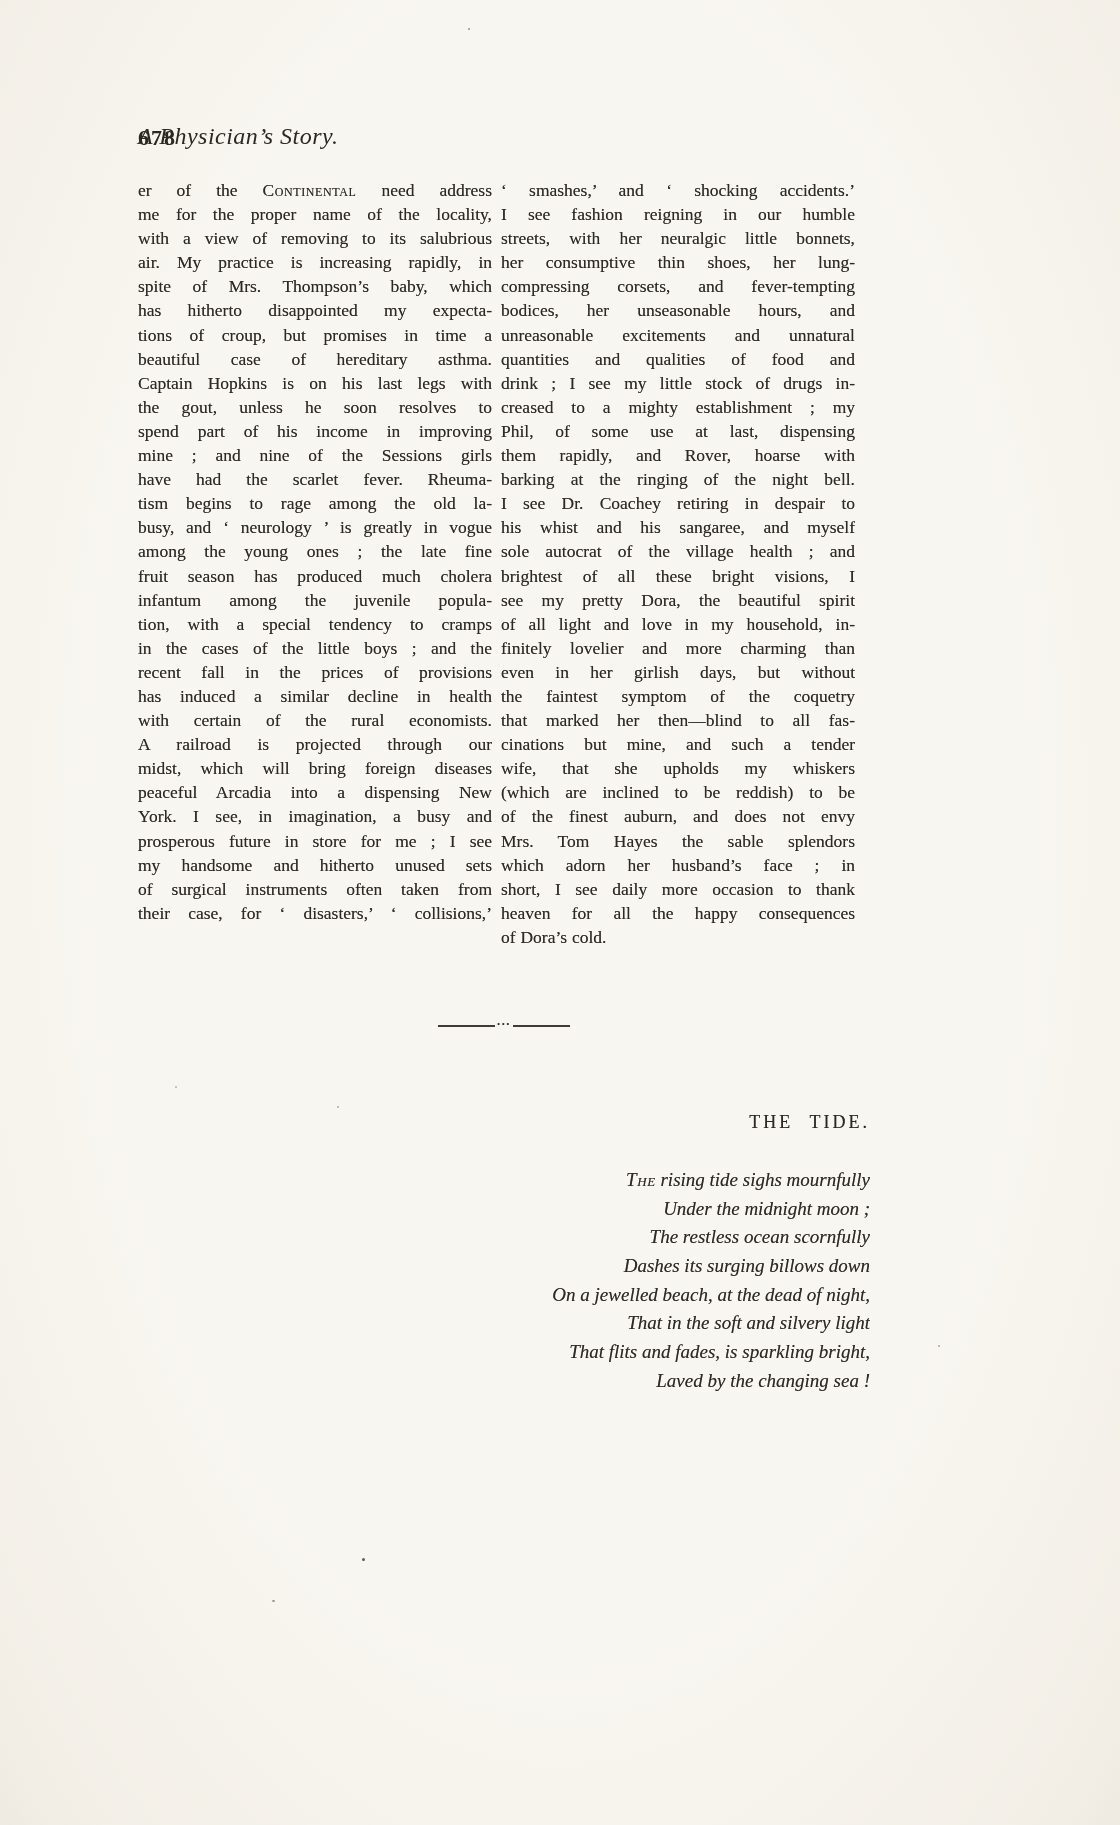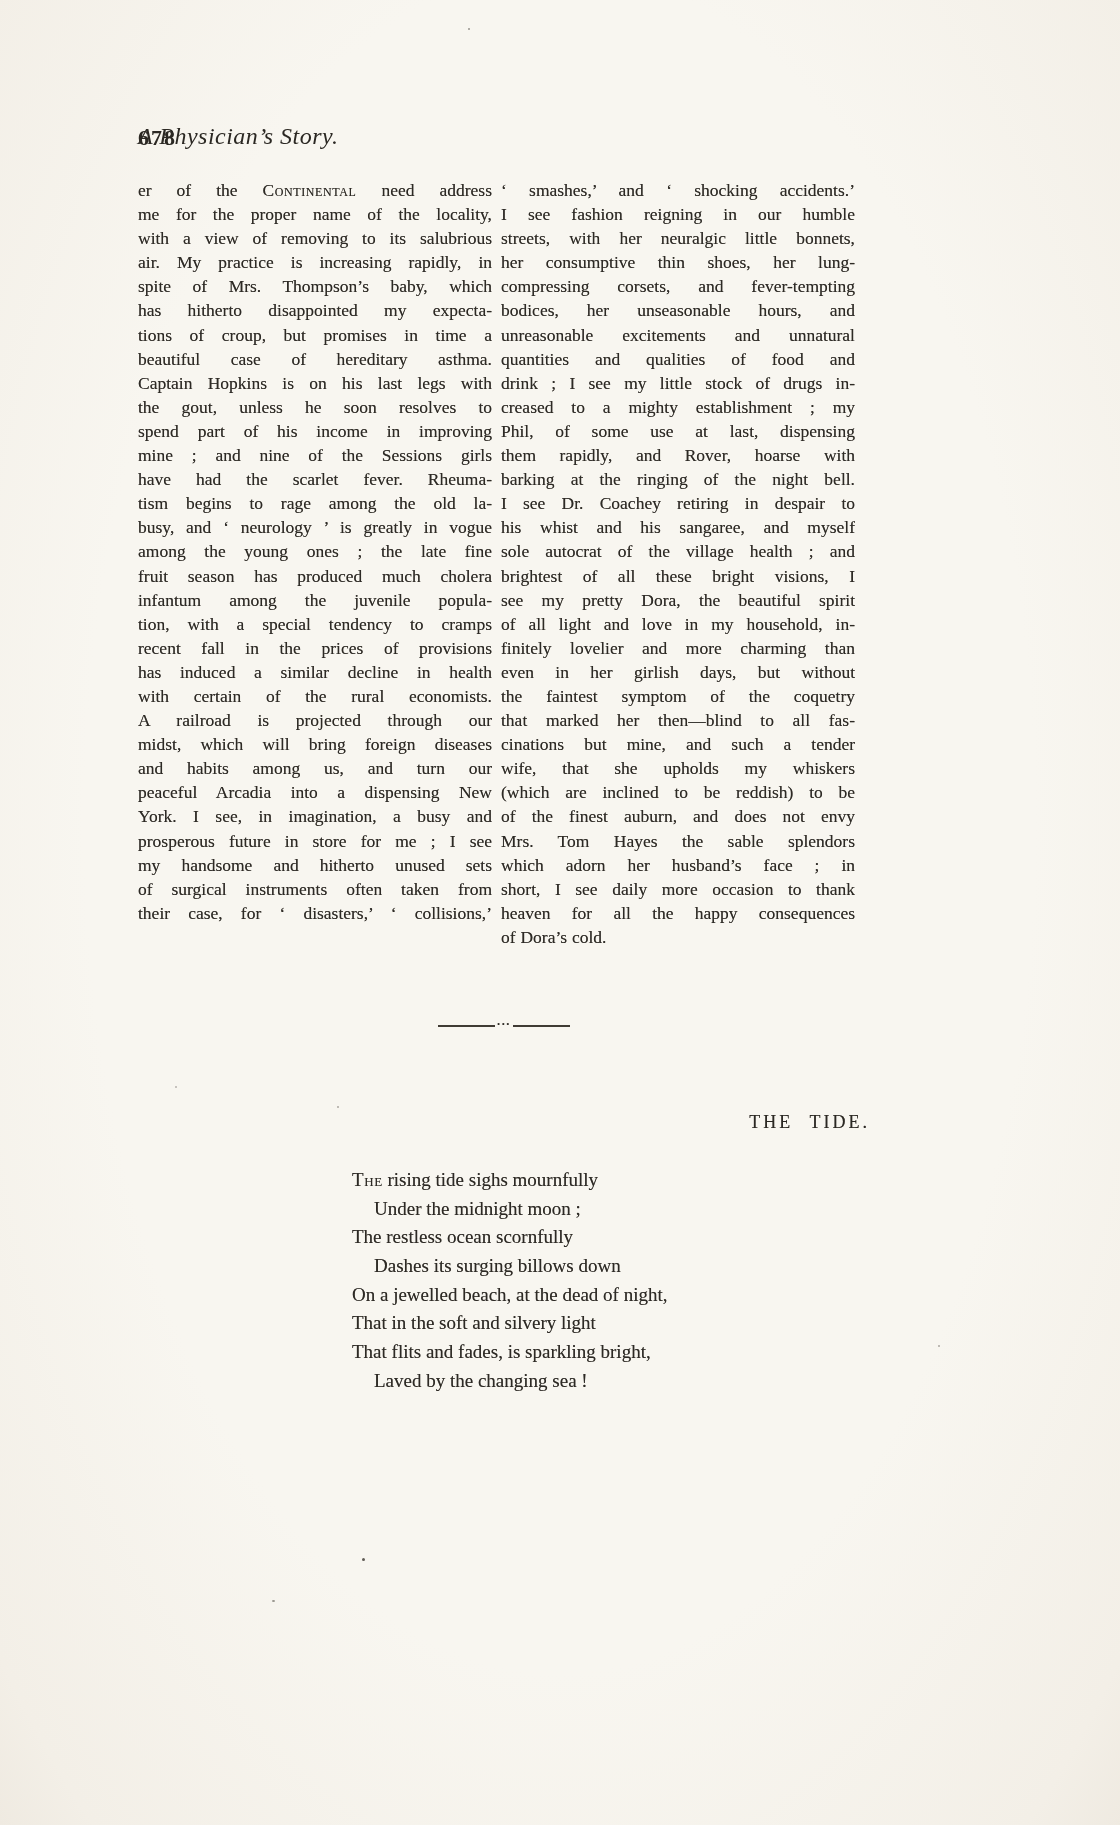--- a/index.html
+++ b/index.html
@@ -48,21 +48,21 @@
   }
 
   .poem-title {
     margin:84px 0 0 0; text-align:right; font-weight:normal;
     font-size:18px; letter-spacing:3px; word-spacing:9px;
     color:#2b2823; text-shadow:0 0 0.5px rgba(45,40,35,0.5);
   }
   .poem { margin:33px 0 0 214px; }
   .poem-line {
     font-size:19px; line-height:28.7px; height:28.7px; overflow:hidden;
-    text-align:left; text-shadow:0 0 0.5px rgba(45,40,35,0.5);
+    text-align:right; text-shadow:0 0 0.5px rgba(45,40,35,0.5);font-style:italic;
   }
   .poem-line.indent { padding-left:22px; }
 
   .speck { position:absolute; border-radius:50%; background:#3a352e; }
 </style>
 </head>
 <body>
 
 <div class="page">
   <div class="content">
@@ -86,26 +86,26 @@
           <div class="tline">the gout, unless he soon resolves to</div>
           <div class="tline">spend part of his income in improving</div>
           <div class="tline">mine ; and nine of the Sessions girls</div>
           <div class="tline">have had the scarlet fever.  Rheuma-</div>
           <div class="tline">tism begins to rage among the old la-</div>
           <div class="tline">busy, and ‘ neurology ’ is greatly in vogue</div>
           <div class="tline">among the young ones ; the late fine</div>
           <div class="tline">fruit season has produced much cholera</div>
           <div class="tline">infantum among the juvenile popula-</div>
           <div class="tline">tion, with a special tendency to cramps</div>
+          <div class="tline">in the cases of the little boys ; and the</div>
           <div class="tline">recent fall in the prices of provisions</div>
           <div class="tline">has induced a similar decline in health</div>
           <div class="tline">with certain of the rural economists.</div>
           <div class="tline">A railroad is projected through our</div>
           <div class="tline">midst, which will bring foreign diseases</div>
-          <div class="tline">and habits among us, and turn our</div>
           <div class="tline">peaceful Arcadia into a dispensing New</div>
           <div class="tline">York.  I see, in imagination, a busy and</div>
           <div class="tline">prosperous future in store for me ; I see</div>
           <div class="tline">my handsome and hitherto unused sets</div>
           <div class="tline">of surgical instruments often taken from</div>
           <div class="tline">their  case,  for ‘ disasters,’  ‘ collisions,’</div>
         </div>
       <div class="col" id="col-right">
           <div class="tline">‘ smashes,’  and  ‘ shocking   accidents.’</div>
           <div class="tline">I see fashion reigning in our humble</div>

